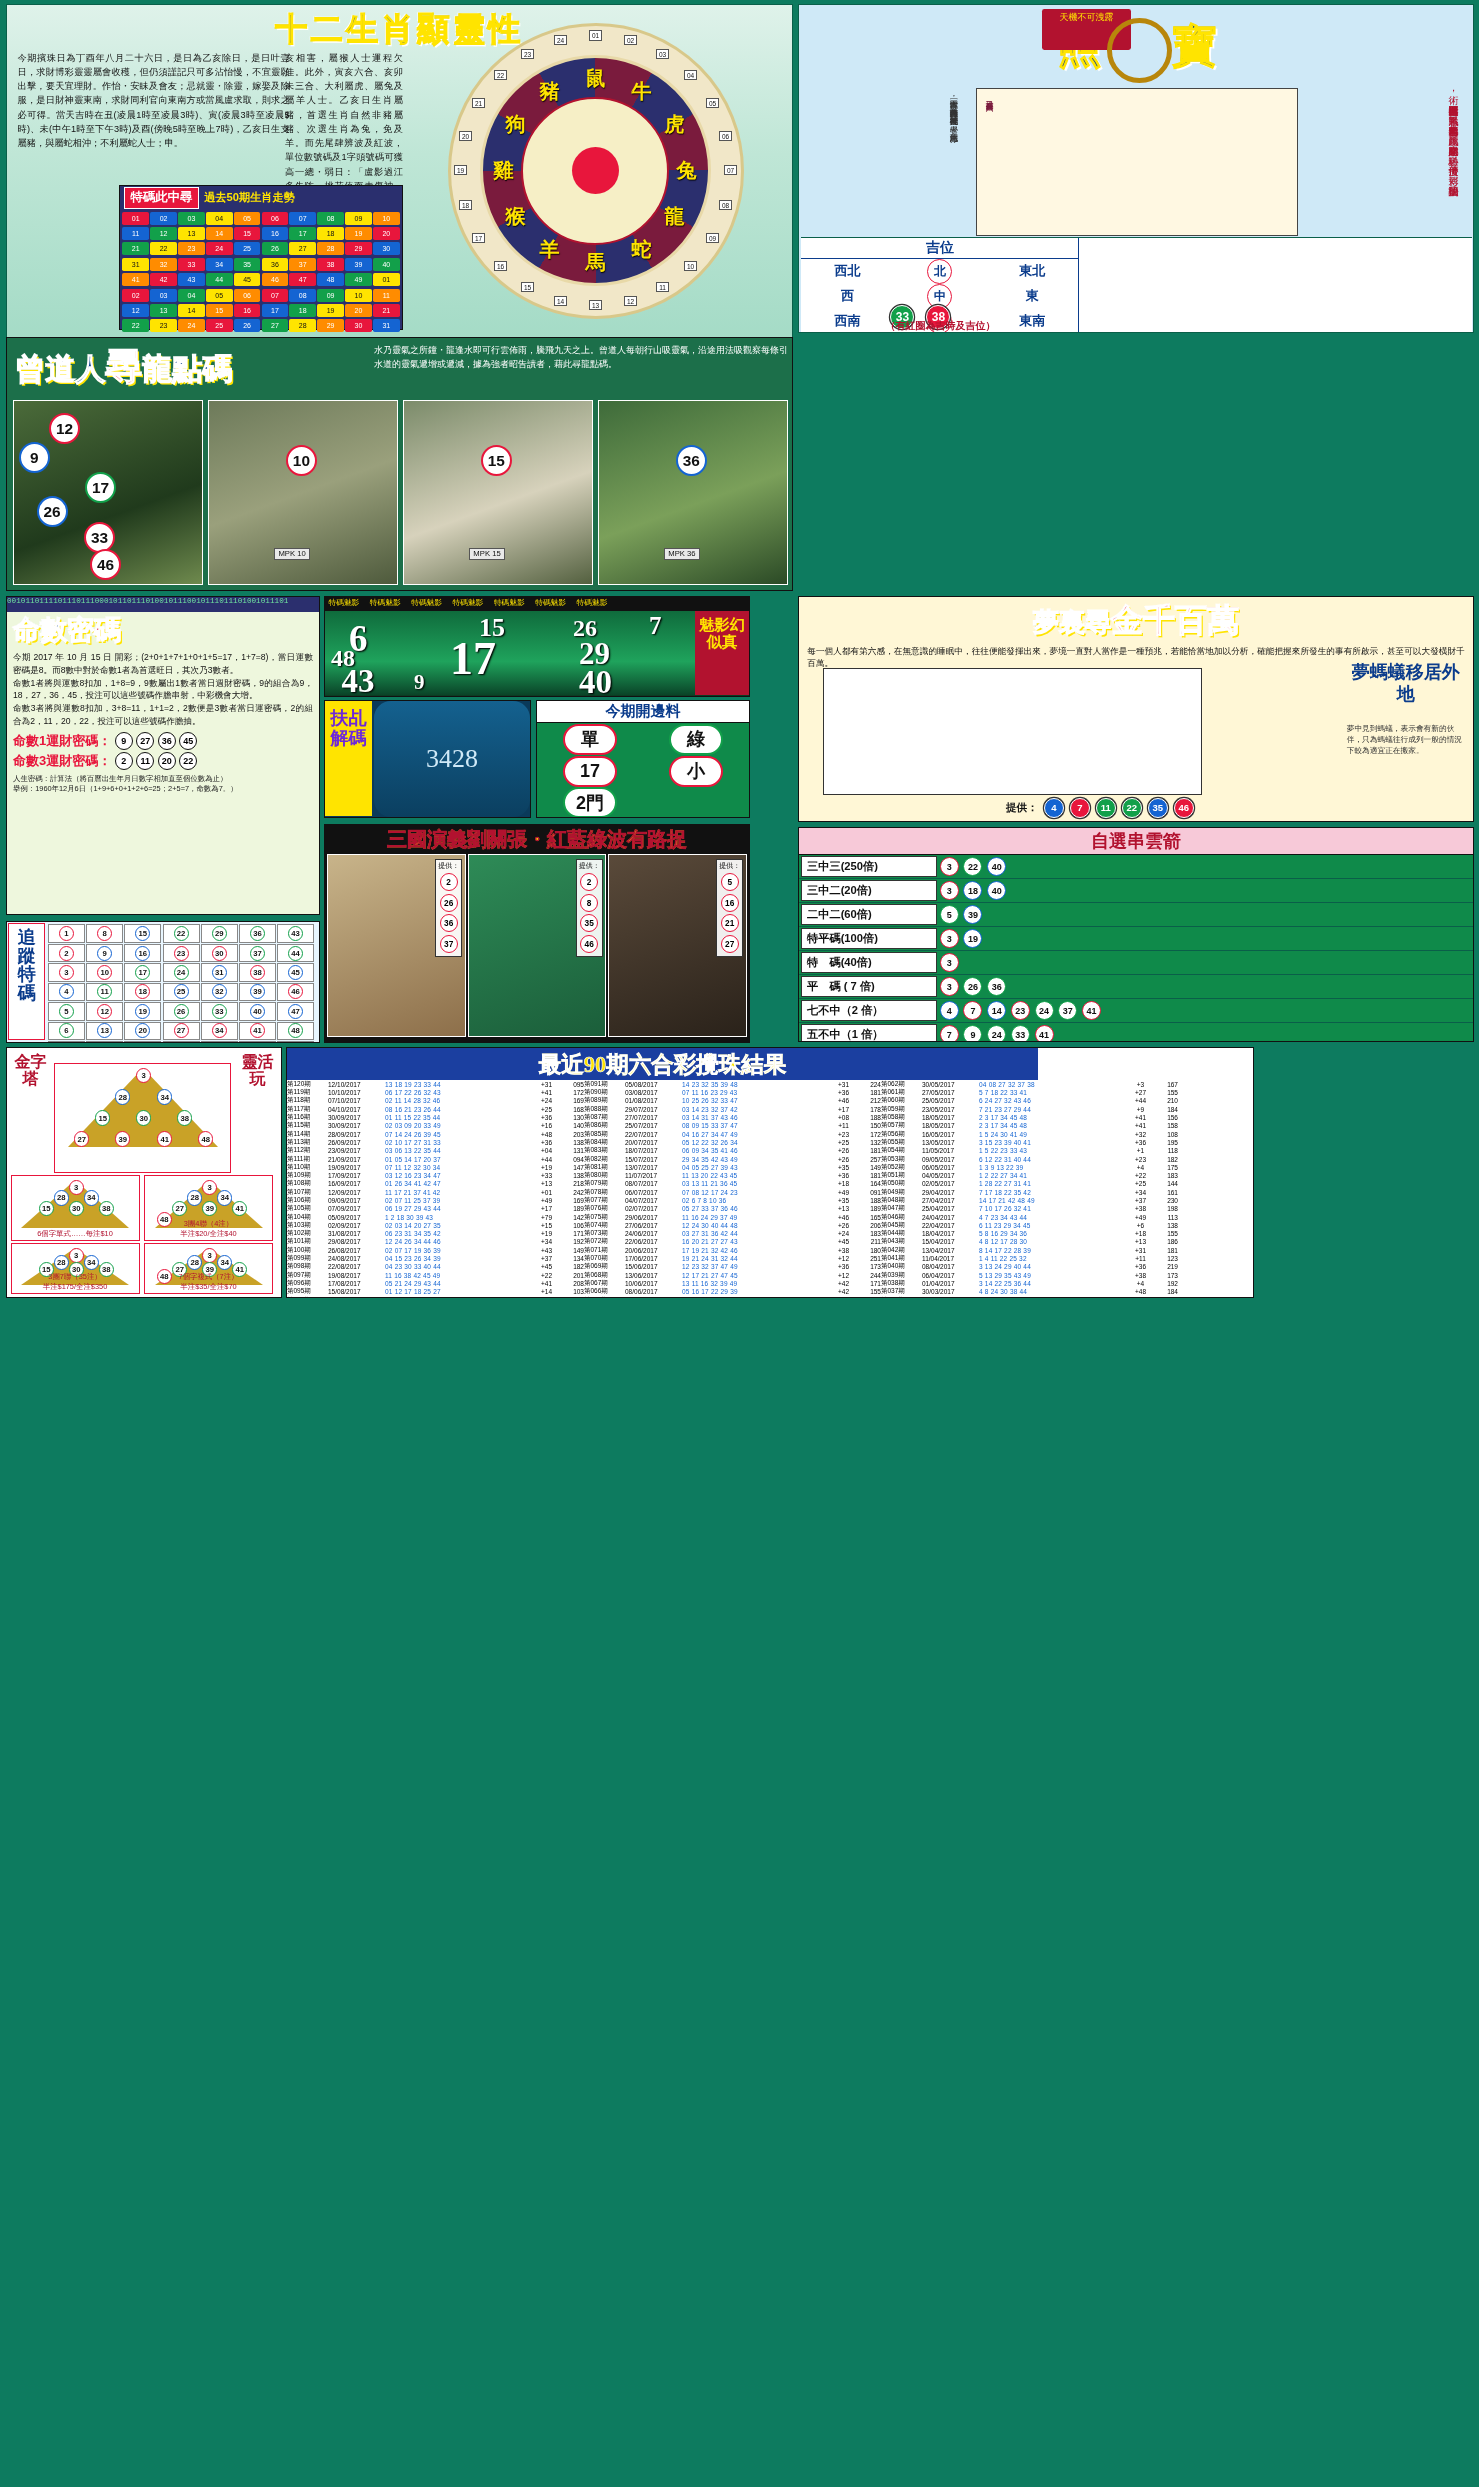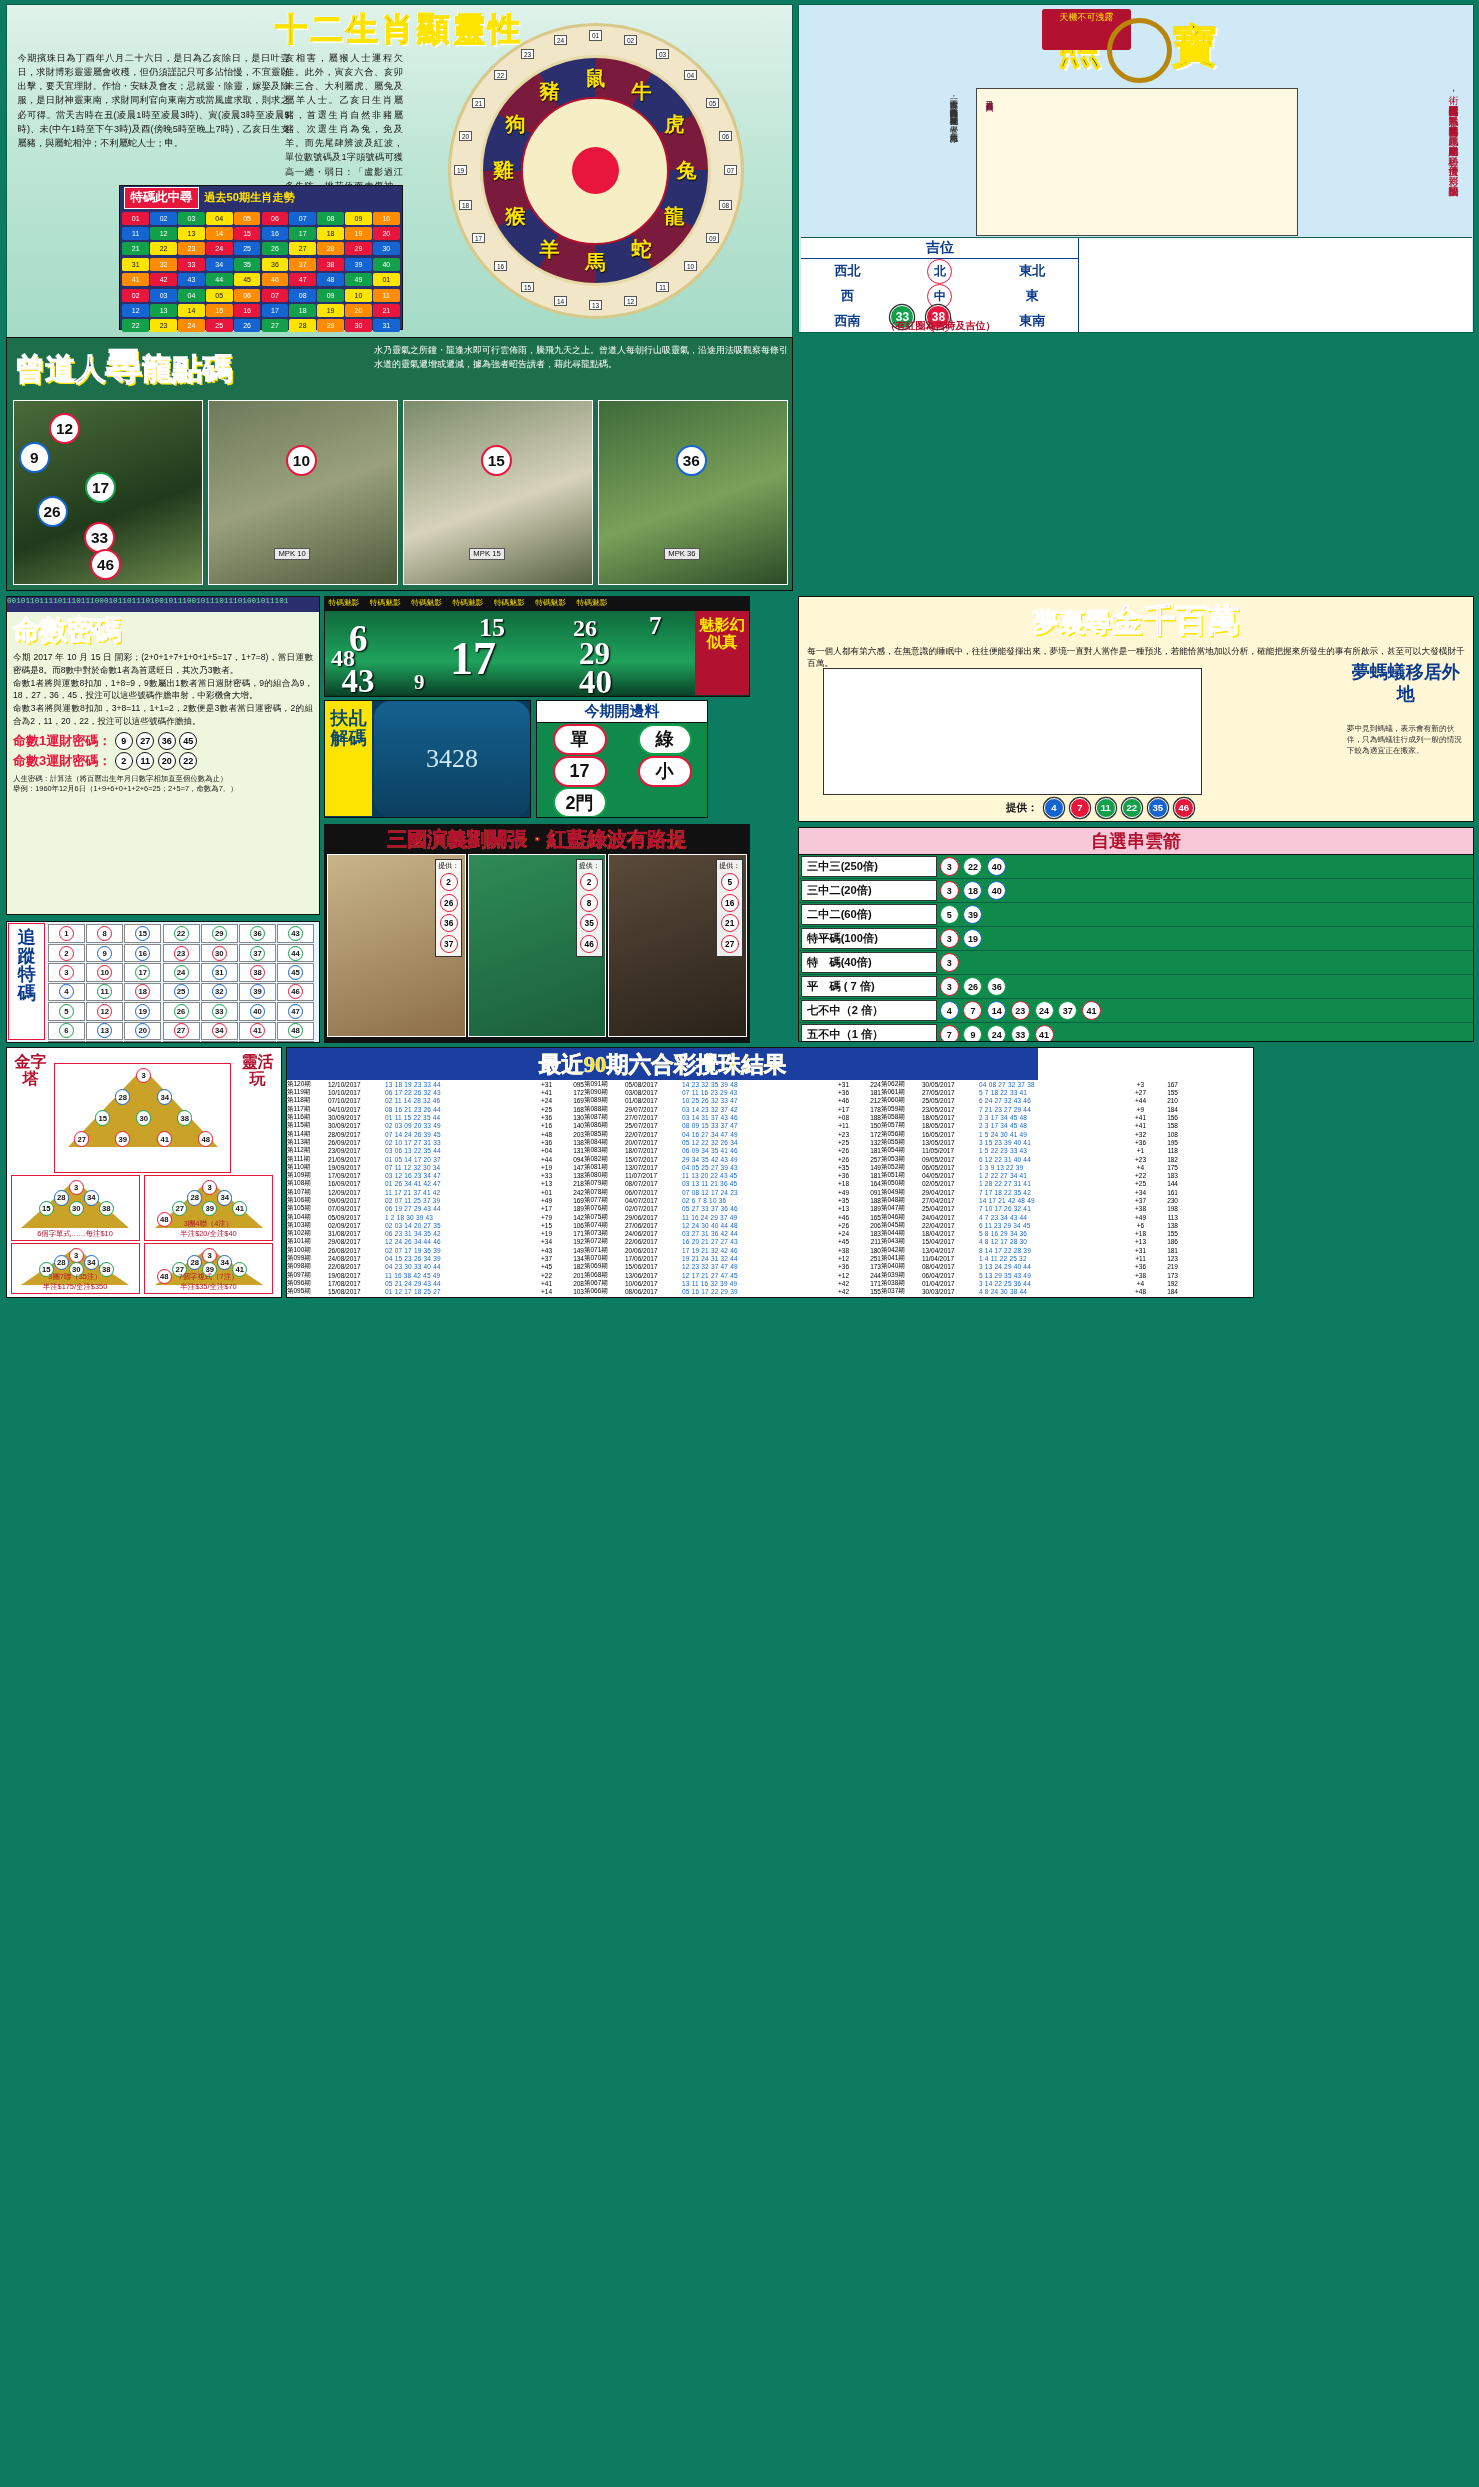--- a/index.html
+++ b/index.html
@@ -231,33 +231,33 @@
     padding-top:4.7px;
   }
 
   
   #fuji-panel {
     left:324px; top:700px; width:207px; height:118px;
     background:#0a3a5a; border:1.8px solid #111;
   }
   #fuji-label {
     position:absolute; left:0; top:0; width:47px; height:115px; background:#ffe400;
-    color:#0c4a6e; font-size:18px; font-weight:bold; text-align:center; line-height:1.1;
+    color:#6d28d9; font-size:18px; font-weight:bold; text-align:center; line-height:1.1;
     padding-top:8.3px; font-family:"Liberation Serif",serif;
   }
   #fuji-draw {
     position:absolute; left:49px; top:0; right:0; bottom:0;
     background:linear-gradient(180deg,#14618f,#0b3f60);
     color:#cfe9f7; font-size:26px; font-family:"Liberation Serif",serif;
     display:flex; align-items:center; justify-content:center;border-radius:17px;
   }
 
   
   #bian-panel {
-    left:536px; top:700px; width:172px; height:118px;
+    left:536px; top:700px; width:214px; height:118px;
     background:#0f8a4a; border:1.8px solid #111;
   }
   #bian-head {
     background:#fff; color:#0b3c8c; font-size:15px; font-weight:bold;
     text-align:center; padding:1.2px 0; border-bottom:1.2px solid #111;
   }
   .bian-grid { display:grid; grid-template-columns:1fr 1fr; grid-template-rows:1fr 1fr; height:95px;}
   .bian-cell { display:flex; align-items:center; justify-content:center; }
   .bian-pill {
     background:#fff; border:2.4px solid #e8163c; border-radius:24px;

